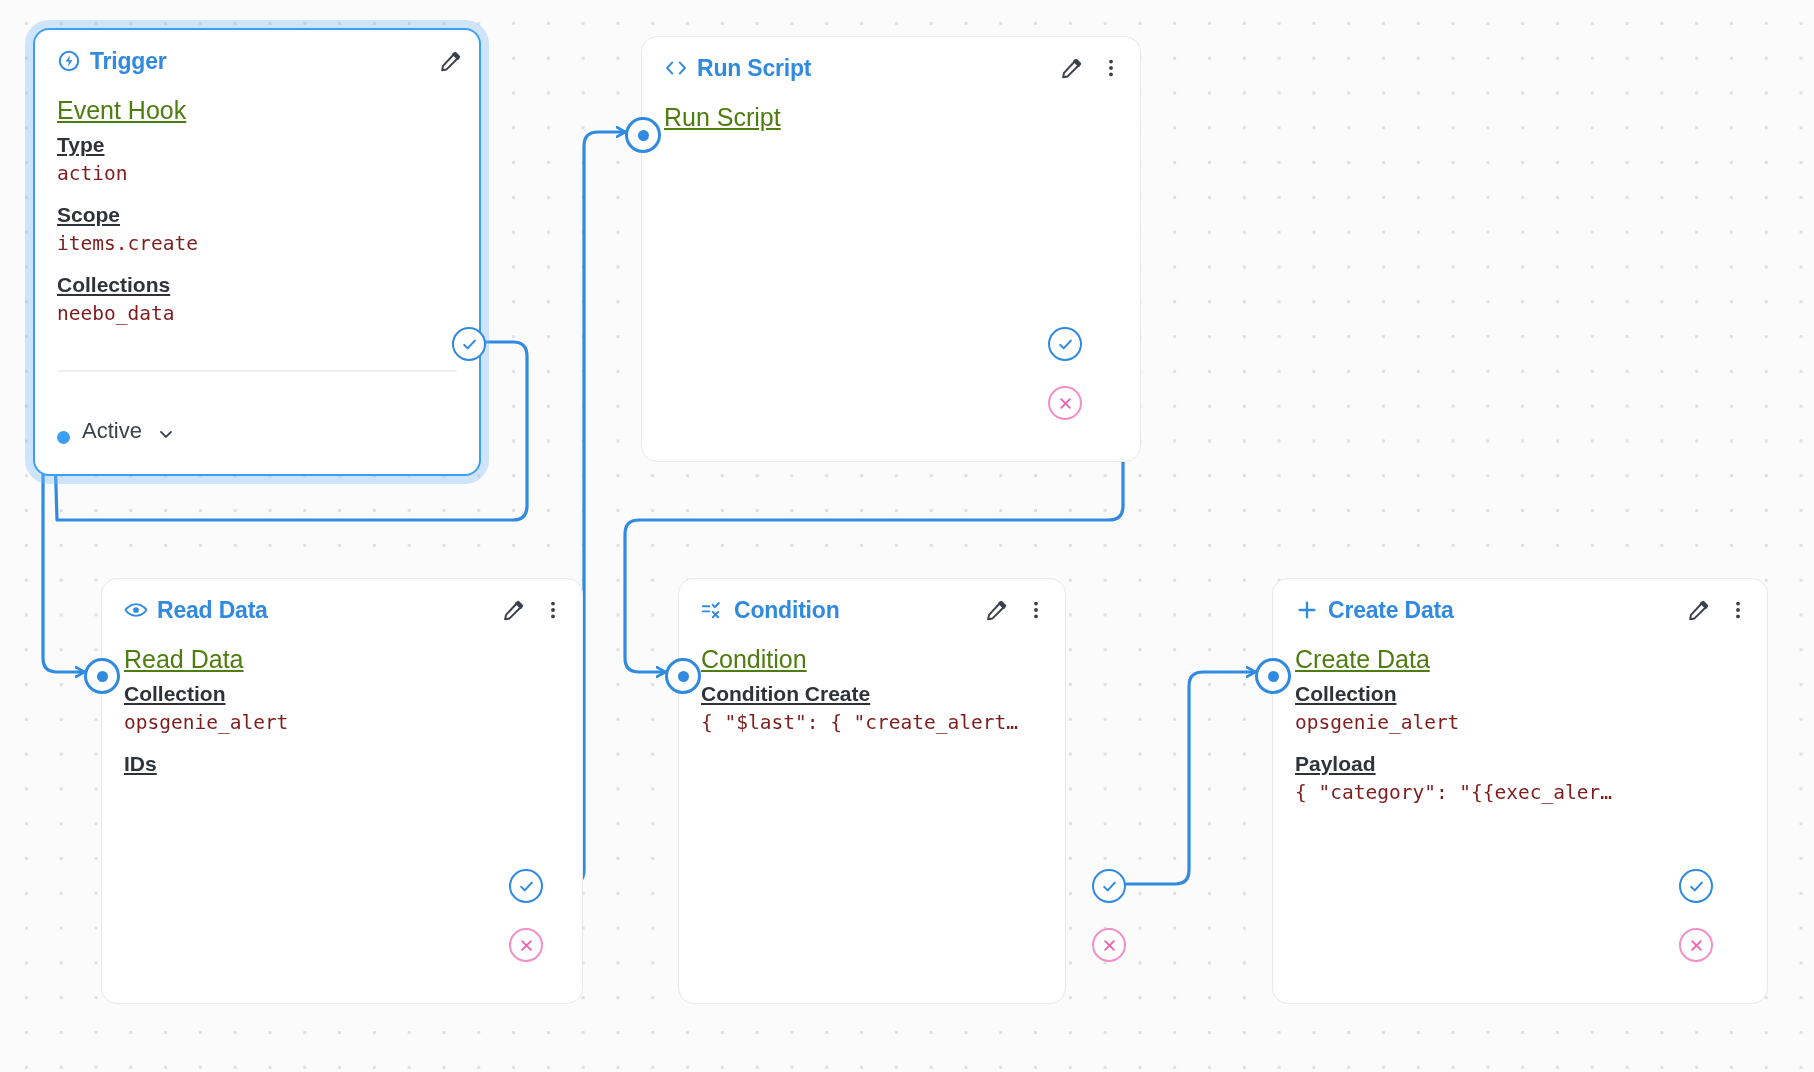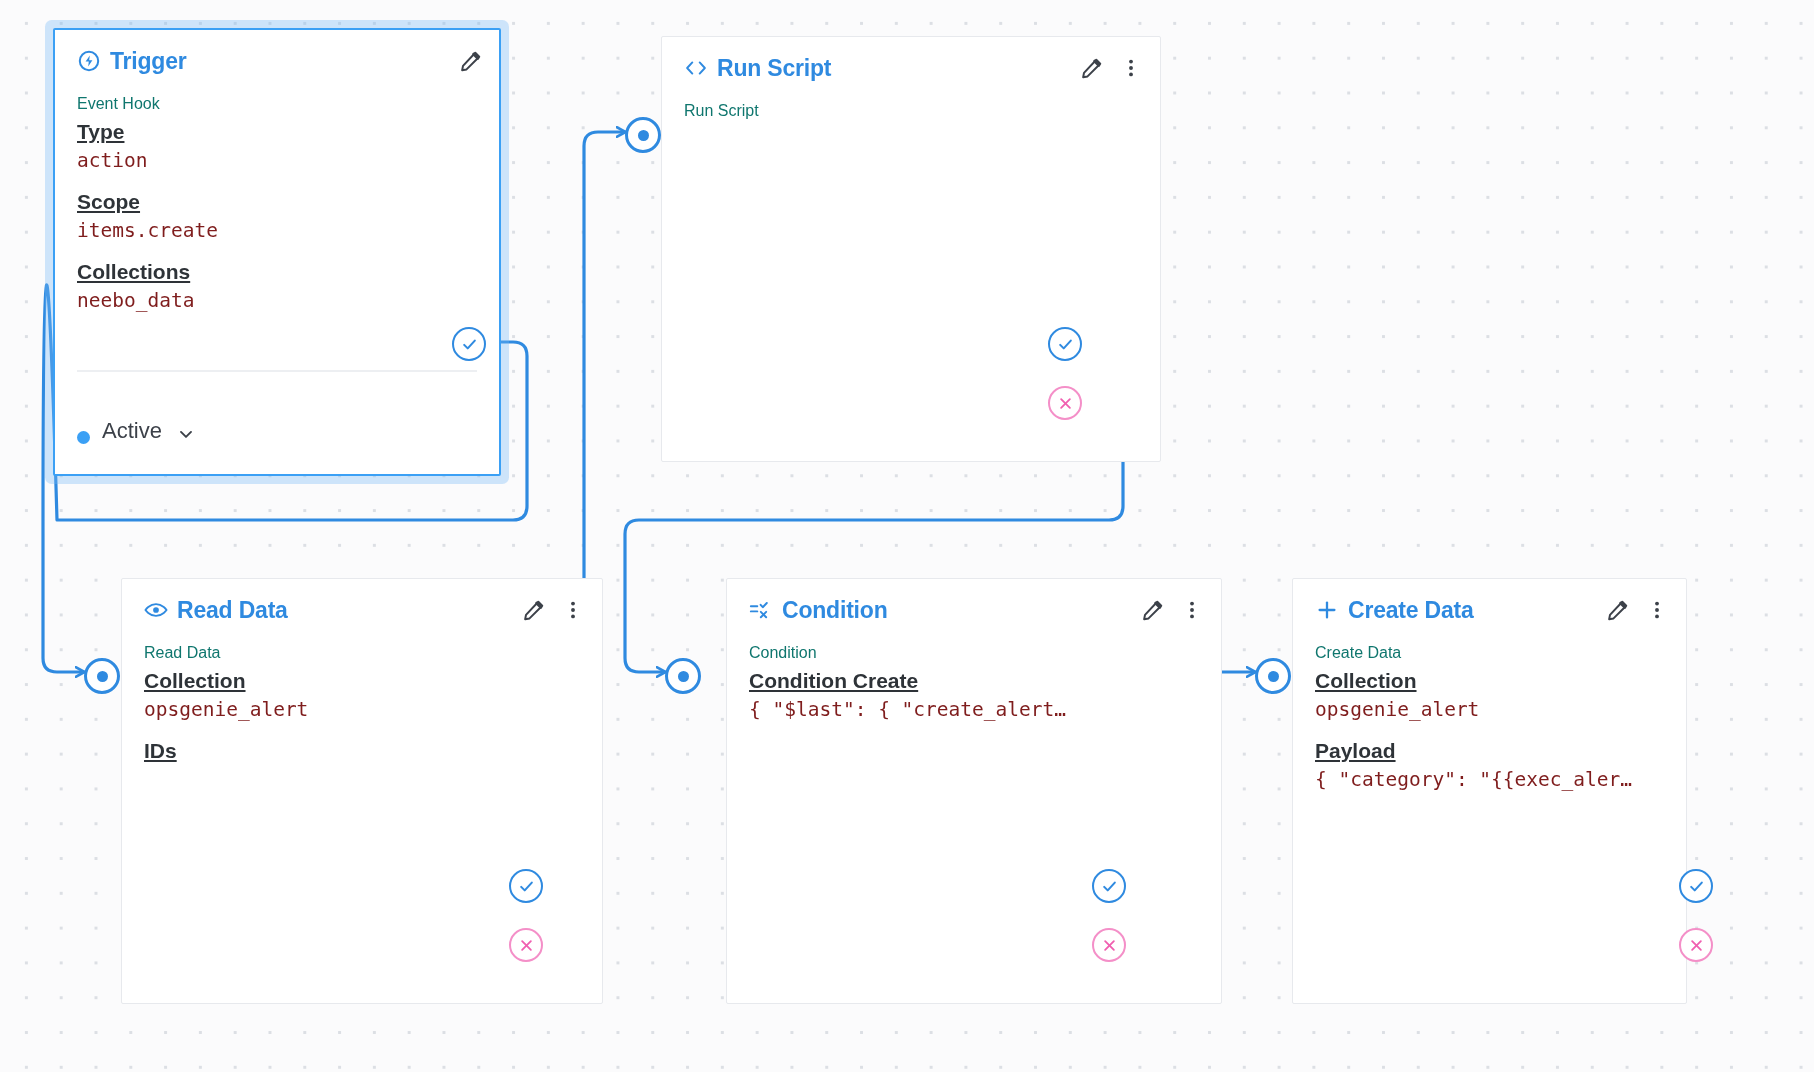--- a/index.html
+++ b/index.html
@@ -18,24 +18,23 @@
     background-position:9px 6px;
   }
   
   #wires{position:absolute;inset:0;width:1814px;height:1072px;pointer-events:none;}
 
   
   .panel{
     position:absolute;
     background:#ffffff;
     border:1.6px solid #e7e9ed;
-    border-radius:2px;
+    border-radius:16px;
     box-sizing:border-box;
     z-index:5;
-    margin-left:20px;
   }
   .panel.selected{
     border:2.4px solid #3ba0f5;
     box-shadow:0 0 0 8px rgba(118,184,247,.34);
     background:#ffffff;
   }
   .panel-head{
     position:absolute;top:0;left:0;right:0;height:62px;
     display:flex;align-items:center;
     padding:0 16px 0 22px;
@@ -53,22 +52,22 @@
   .icon-btn{
     display:inline-flex;align-items:center;justify-content:center;
     width:26px;height:26px;color:#3c4149;cursor:pointer;
   }
   .pbody{
     position:absolute;left:0;right:0;top:62px;bottom:0;
     padding:0 22px;
     box-sizing:border-box;
   }
   .row-name{
-    font-size:16px;color:#0f766e;line-height:1.45;
-    margin:0 0 2px 0;white-space:nowrap;
+    font-size:25px;color:#4d7c0f;line-height:1.45;
+    margin:0 0 2px 0;white-space:nowrap;text-decoration:underline;
   }
   .f-label{
     font-size:21px;font-weight:700;color:#2e3338;line-height:1.42;
     white-space:nowrap;margin-top:1px;text-decoration:underline;
   }
   .f-value{
     font-family:"DejaVu Sans Mono", monospace;
     font-size:19.5px;color:#7f1d1d;line-height:1.45;
     white-space:nowrap;overflow:hidden;
     margin-bottom:12px;
@@ -254,21 +253,21 @@
         <path d="M4.5 12.5l5 5 10-11"></path>
       </svg>
     </div>
   <div class="handle h-err" style="left:509px;top:928px;">
       <svg width="15" height="15" viewBox="0 0 24 24" fill="none" stroke="#f05fb0" stroke-width="2.9" stroke-linecap="round">
         <path d="M5 5l14 14"></path>
         <path d="M19 5L5 19"></path>
       </svg>
     </div>
 
-  <div class="panel" style="left:706px;top:578px;width:496px;height:426px;">
+  <div class="panel" style="left:678px;top:578px;width:388px;height:426px;">
     <div class="panel-head">
       <div class="ptitle">
         <span class="ic">
           <svg width="26" height="22" viewBox="0 0 26 22" fill="none" stroke="#2f8ae0" stroke-width="2.1" stroke-linecap="round" stroke-linejoin="round">
             <path d="M2 7h7"></path>
               <path d="M2 12.5h7"></path>
             <path d="M12.6 5.4l2.3 2.6 4.4-4.6"></path>
             <path d="M12.8 13l5.8 5.8"></path>
               <path d="M18.6 13l-5.8 5.8"></path>
           </svg>
@@ -303,21 +302,21 @@
         <path d="M4.5 12.5l5 5 10-11"></path>
       </svg>
     </div>
   <div class="handle h-err" style="left:1092px;top:928px;">
       <svg width="15" height="15" viewBox="0 0 24 24" fill="none" stroke="#f05fb0" stroke-width="2.9" stroke-linecap="round">
         <path d="M5 5l14 14"></path>
         <path d="M19 5L5 19"></path>
       </svg>
     </div>
 
-  <div class="panel" style="left:1272px;top:578px;width:395px;height:426px;">
+  <div class="panel" style="left:1272px;top:578px;width:496px;height:426px;">
     <div class="panel-head">
       <div class="ptitle">
         <span class="ic">
           <svg width="24" height="24" viewBox="0 0 24 24" fill="none" stroke="#2f8ae0" stroke-width="2.3" stroke-linecap="round">
             <path d="M12 4.6v14.8"></path>
               <path d="M4.6 12h14.8"></path>
           </svg>
         </span>
         <span>Create Data</span>
       </div>

